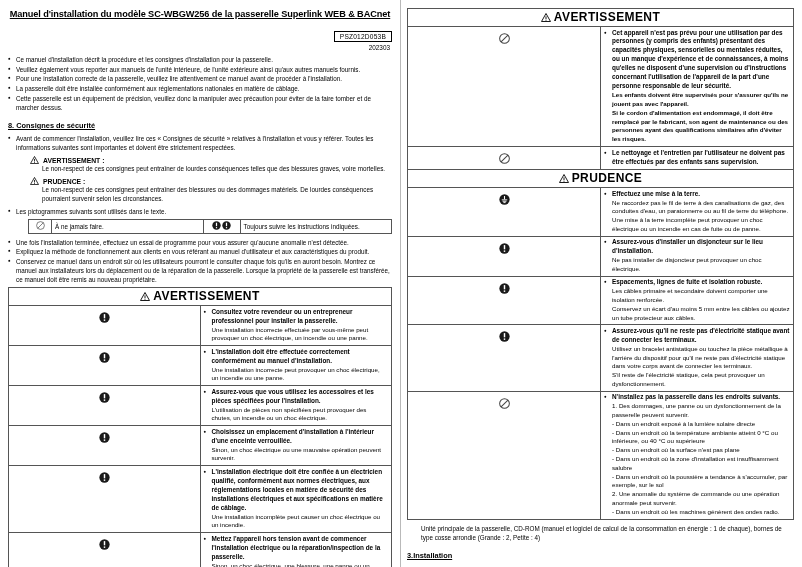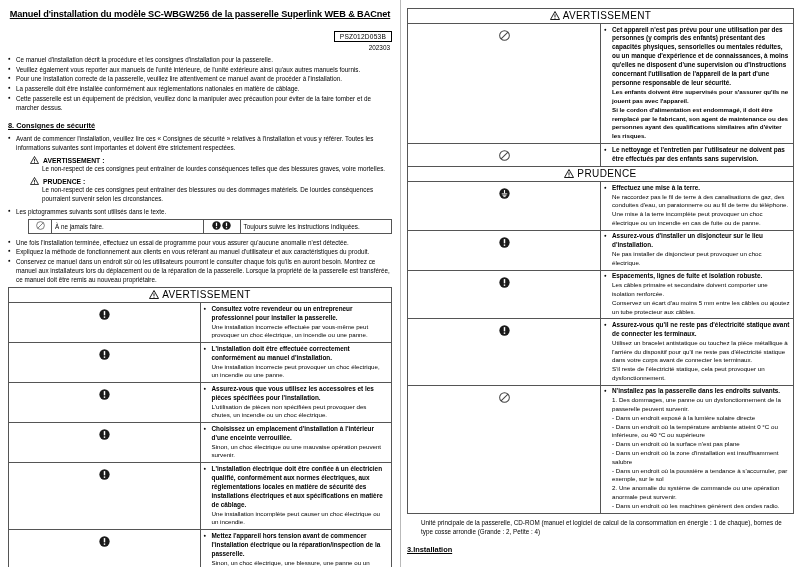--- a/index.html
+++ b/index.html
@@ -66,21 +66,21 @@
 
   
   table.warn{
     border-collapse:collapse;width:100%;table-layout:fixed;margin-top:3px;
     border:1px solid #555;
   }
   table.warn td{border:1px solid #555;vertical-align:top;}
   table.warn td.icn{width:22px;text-align:center;padding-top:3px;}
   table.warn td.txt{padding:1.5px 3px 2px 3px;}
   .w-hdr{
-    text-align:center;font-size:10px;font-weight:normal;padding:1px 0 2px 0 !important;
+    text-align:center;font-size:12px;font-weight:bold;padding:1px 0 2px 0 !important;
     letter-spacing:0.4px;
   }
   .w-hdr .tri{width:10px;height:9px;margin-right:3px;}
   .w-title{font-size:6.4px;font-weight:bold;line-height:1.4;position:relative;padding-left:8px;}
   .w-title::before{content:"\25CF";position:absolute;left:0;top:0;font-size:4.4px;line-height:2.0;}
   .w-body{font-size:6.2px;line-height:1.42;margin-left:8px;}
 
   
   .ic{display:inline-block;}
   .ic-ban{width:11px;height:11px;}

